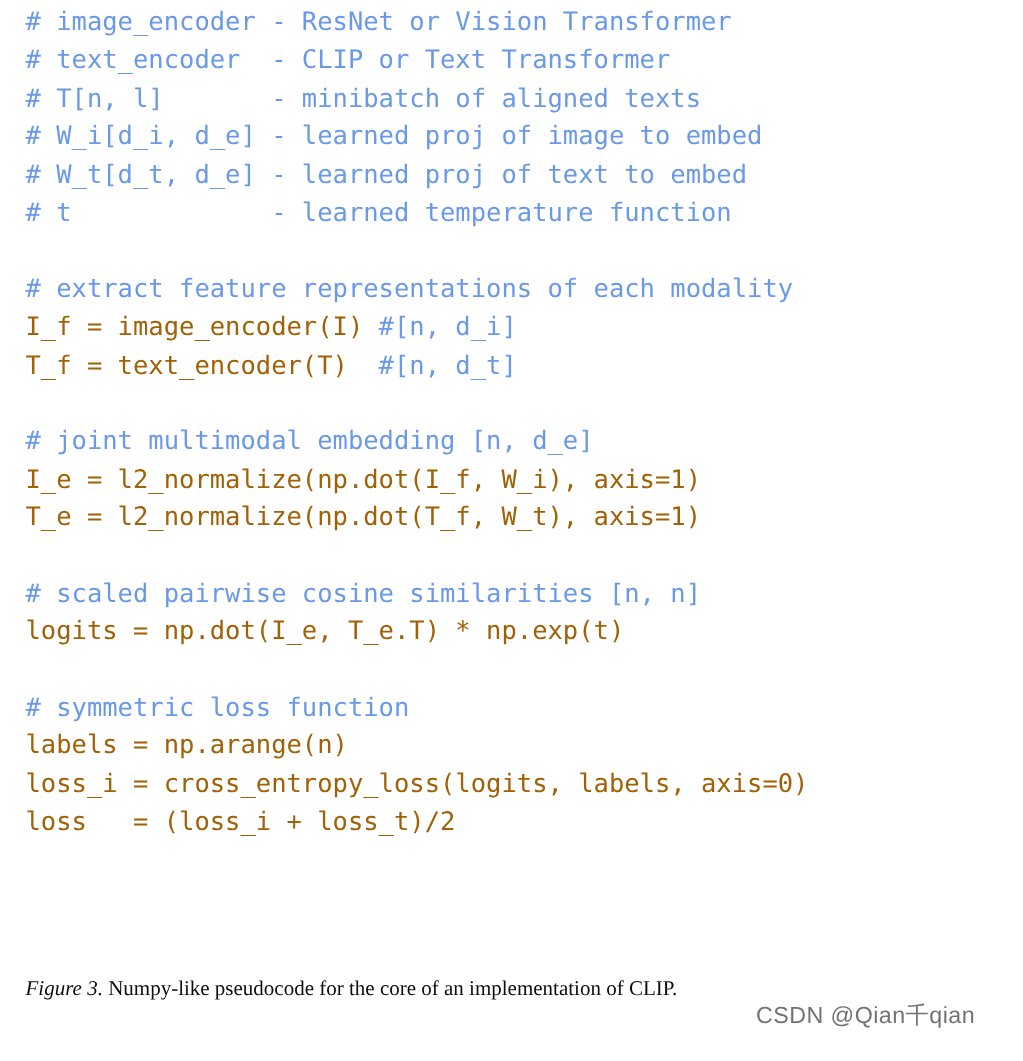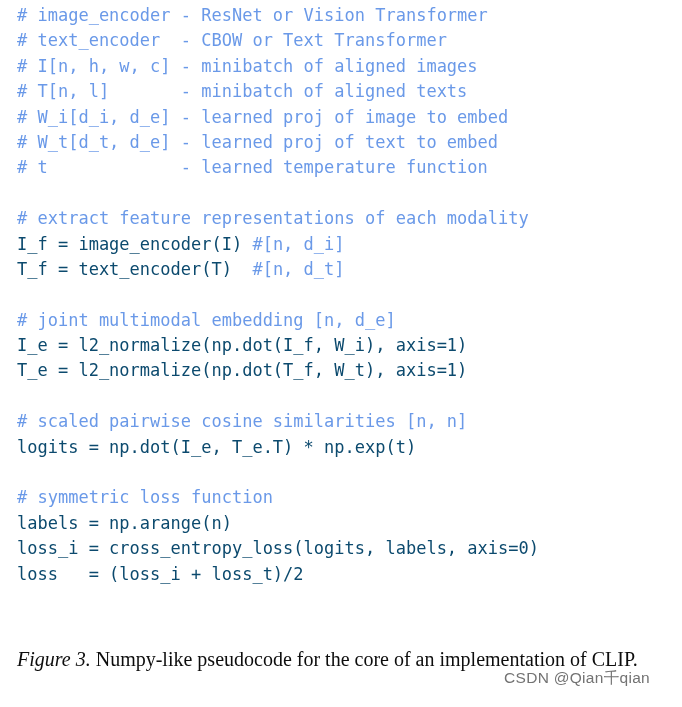--- a/index.html
+++ b/index.html
@@ -40,31 +40,31 @@
     color: #151515;
     letter-spacing: 0px;
   }
   .code-line.blank {
     color: transparent;
   }
   .cmt {
     color: #6a99e8;
   }
   .cd {
-    color: #0c4a6e;
+    color: #a16207;
   }
 
   
   #caption {
     position: absolute;
     left: 17px;
     top: 645px;
     width: 650px;
     font-family: "Liberation Serif", "DejaVu Serif", serif;
-    font-size: 20px;
+    font-size: 14px;
     line-height: 29px;
     color: #0d0d0d;
     text-align: left;
   }
   #caption .figlabel {
     font-style: italic;
   }
 
   
   #watermark {
@@ -80,22 +80,21 @@
     user-select: none;
   }
 </style>
 </head>
 <body>
 
 <div id="figure-root">
 
   <div id="code-block">
       <div class="code-line"><span class="cmt"># image_encoder - ResNet or Vision Transformer</span></div>
-      <div class="code-line"><span class="cmt"># text_encoder  - CBOW or Text Transformer</span></div>
-      <div class="code-line"><span class="cmt"># I[n, h, w, c] - minibatch of aligned images</span></div>
+      <div class="code-line"><span class="cmt"># text_encoder  - CLIP or Text Transformer</span></div>
       <div class="code-line"><span class="cmt"># T[n, l]       - minibatch of aligned texts</span></div>
       <div class="code-line"><span class="cmt"># W_i[d_i, d_e] - learned proj of image to embed</span></div>
       <div class="code-line"><span class="cmt"># W_t[d_t, d_e] - learned proj of text to embed</span></div>
       <div class="code-line"><span class="cmt"># t             - learned temperature function</span></div>
       <div class="code-line blank">&nbsp;</div>
       <div class="code-line"><span class="cmt"># extract feature representations of each modality</span></div>
       <div class="code-line"><span class="cd">I_f = image_encoder(I) </span><span class="cmt">#[n, d_i]</span></div>
       <div class="code-line"><span class="cd">T_f = text_encoder(T)  </span><span class="cmt">#[n, d_t]</span></div>
       <div class="code-line blank">&nbsp;</div>
       <div class="code-line"><span class="cmt"># joint multimodal embedding [n, d_e]</span></div>

